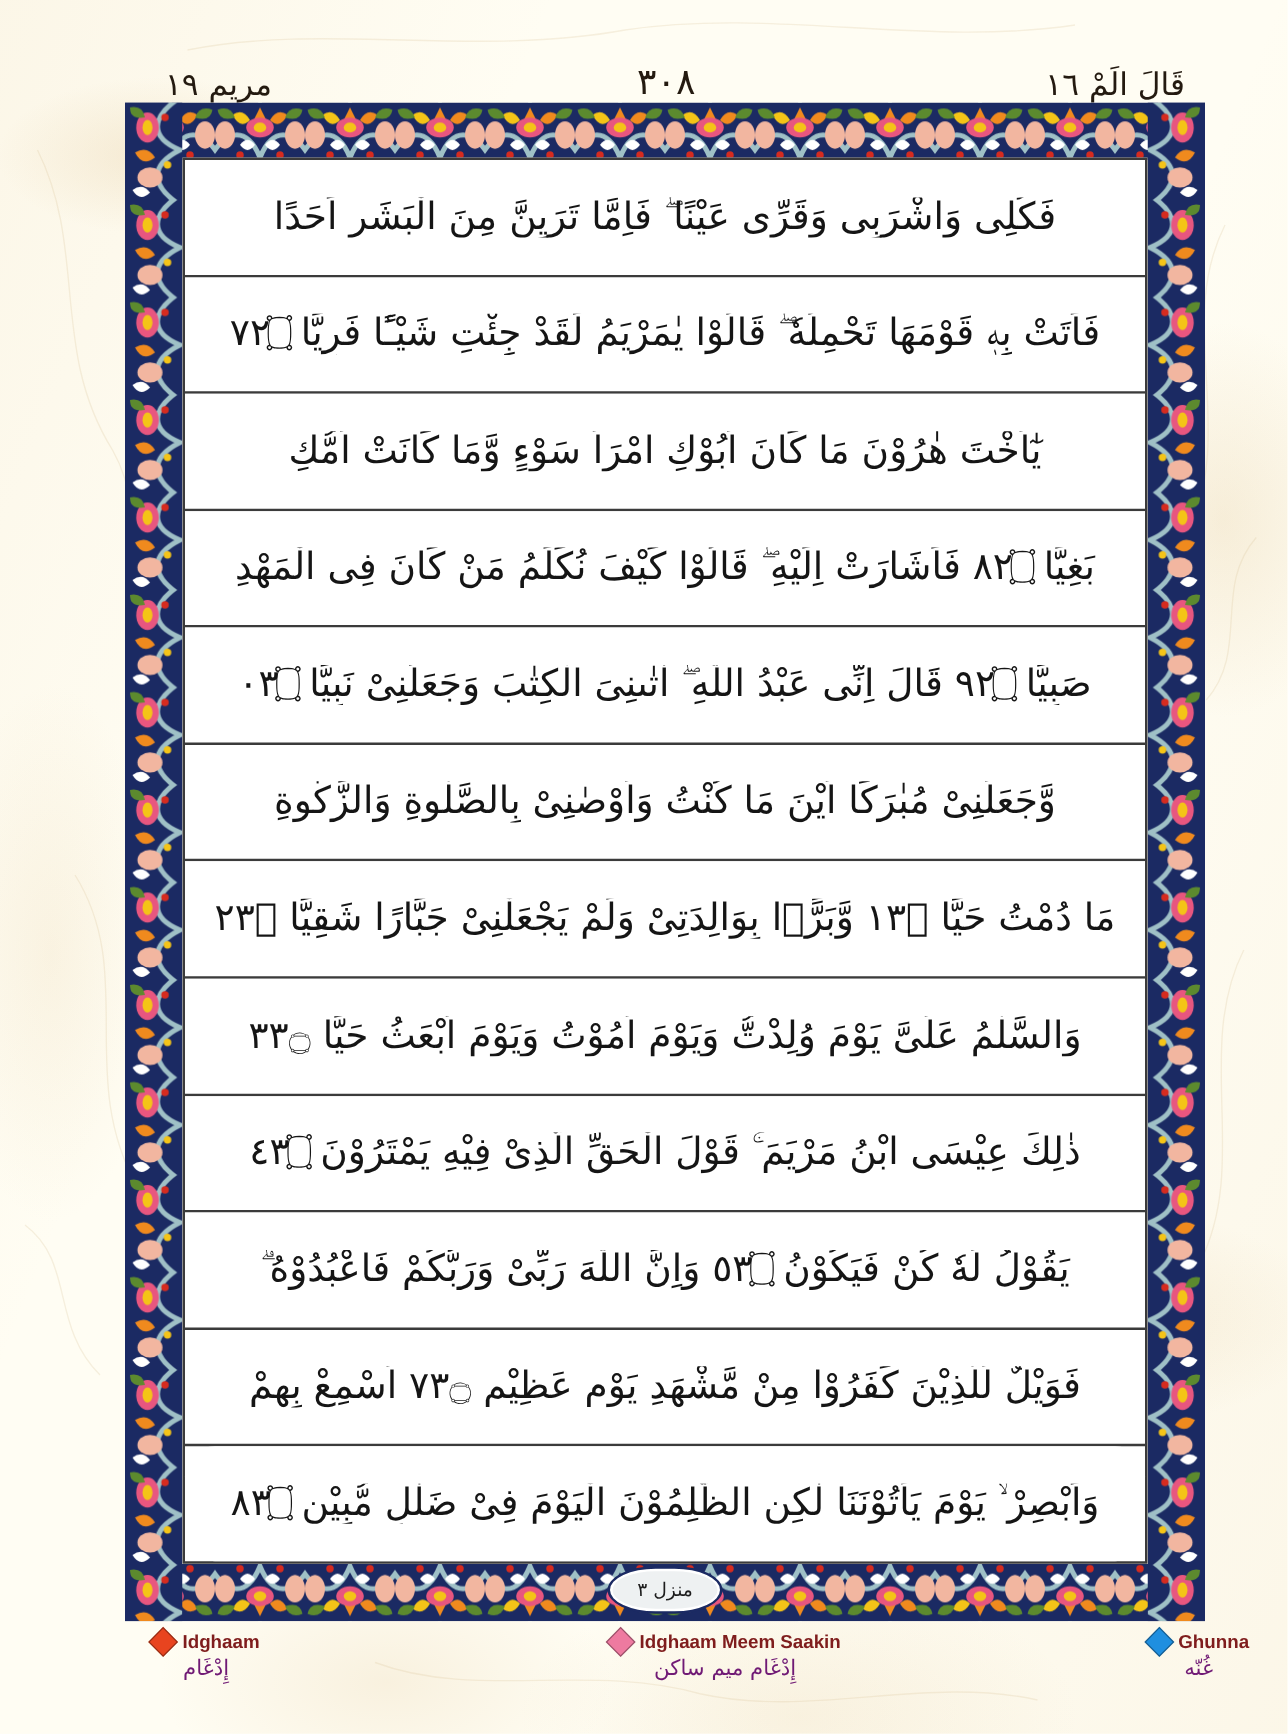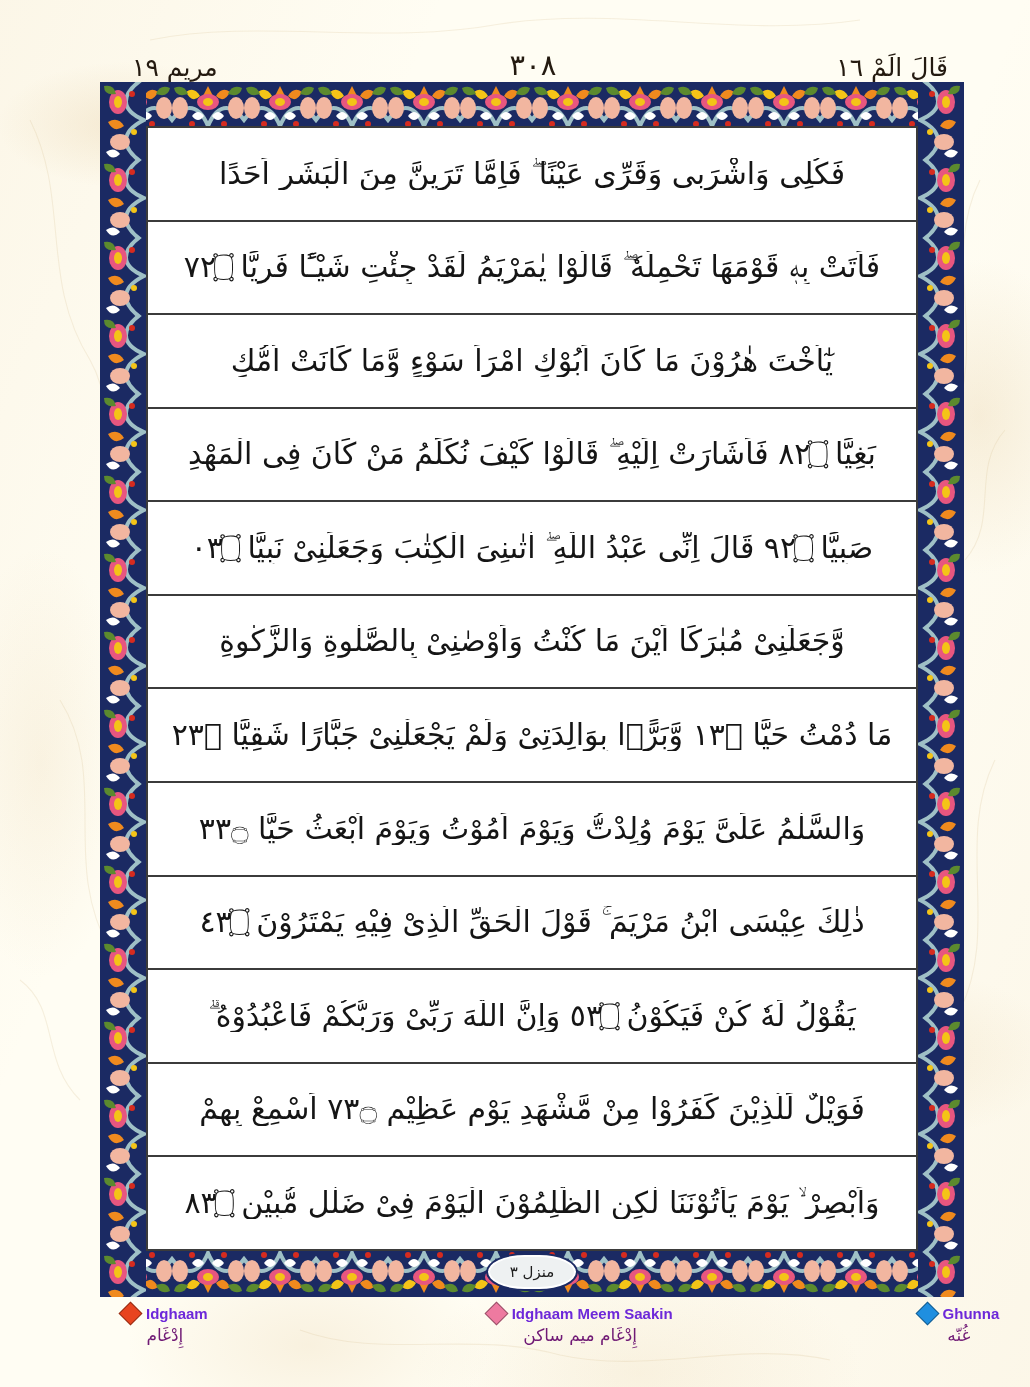--- a/index.html
+++ b/index.html
@@ -173,21 +173,21 @@
     width: 15px;
     height: 15px;
     transform: rotate(45deg);
     border: 1px solid rgba(0,0,0,0.35);
     flex: 0 0 auto;
   }
   .legend-en {
     font-family: "Liberation Sans", sans-serif;
     font-size: 15px;
     font-weight: bold;
-    color: #6d28d9;
+    color: #7f1d1d;
     white-space: nowrap;
   }
   .legend-ar {
     font-family: "DejaVu Sans", sans-serif;
     font-size: 17px;
     color: #701a75;
     direction: rtl;
     white-space: nowrap;
     margin-top: 3px;
   }

